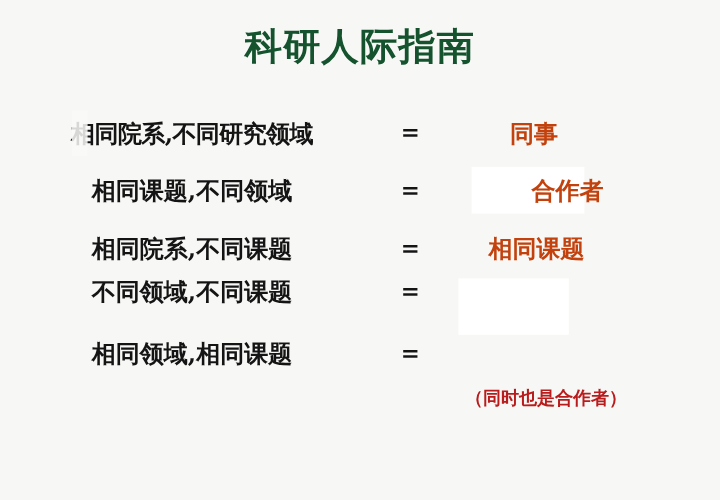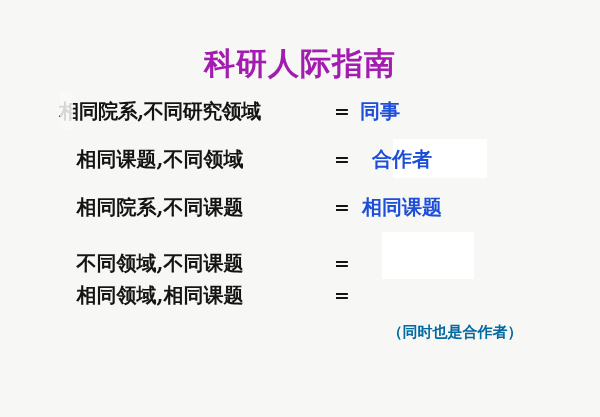--- a/index.html
+++ b/index.html
@@ -20,27 +20,27 @@
     position: relative;
     width: 600px;
     height: 417px;
     background: #f7f7f5;
   }
 
   
   #title {
     position: absolute;
     left: 0;
-    top: 44px;
+    top: 20px;
     width: 600px;
     text-align: center;
     font-size: 31px;
     line-height: 38px;
     font-weight: bold;
-    color: #a21caf;
+    color: #14532d;
     letter-spacing: 1px;
     white-space: nowrap;
   }
 
   
   .row {
     position: absolute;
     left: 0;
     width: 527px;
     height: 38px;
@@ -80,25 +80,25 @@
     position: absolute;
     left: 360px;
     width: 200px;
     height: 38px;
   }
   .val {
     position: absolute;
     left: 0;
     top: 0;
     width: 170px;
-    text-align: left;
+    text-align: center;
     font-size: 20px;
     line-height: 38px;
     font-weight: bold;
-    color: #1d4ed8;
+    color: #c2410c;
     white-space: nowrap;
   }
 
   
   .patch {
     position: absolute;
     background: #ffffff;
   }
 
   
@@ -115,21 +115,21 @@
   
   #subnote {
     position: absolute;
     left: 360px;
     top: 322px;
     width: 190px;
     text-align: center;
     font-size: 15px;
     line-height: 20px;
     font-weight: bold;
-    color: #0369a1;
+    color: #b91c1c;
     white-space: nowrap;
   }
 </style>
 </head>
 <body>
 
 <div id="slide">
 
   <div id="title">科研人际指南</div>
 
@@ -141,33 +141,33 @@
     <div class="eq">=</div>
     <div class="val-wrap">
       <div class="val">同事</div>
     </div>
   </div>
 
   <div class="row" style="top:140px;padding-left:20px;">
     <div class="cond">相同课题,不同领域</div>
     <div class="eq">=</div>
     <div class="val-wrap">
-      <div class="val" style="left:12px;">合作者</div>
+      <div class="val" style="left:28px;">合作者</div>
     </div>
   </div>
 
   <div class="row" style="top:188px;">
     <div class="cond">相同院系,不同课题</div>
     <div class="eq">=</div>
     <div class="val-wrap">
       <div class="val" style="left:2px;">相同课题</div>
     </div>
   </div>
 
-  <div class="row" style="top:244px;">
+  <div class="row" style="top:224px;">
     <div class="cond">不同领域,不同课题</div>
     <div class="eq">=</div>
   </div>
 
   <div class="row" style="top:276px;">
     <div class="cond">相同领域,相同课题</div>
     <div class="eq">=</div>
   </div>
 
   <div id="subnote">（同时也是合作者）</div>

